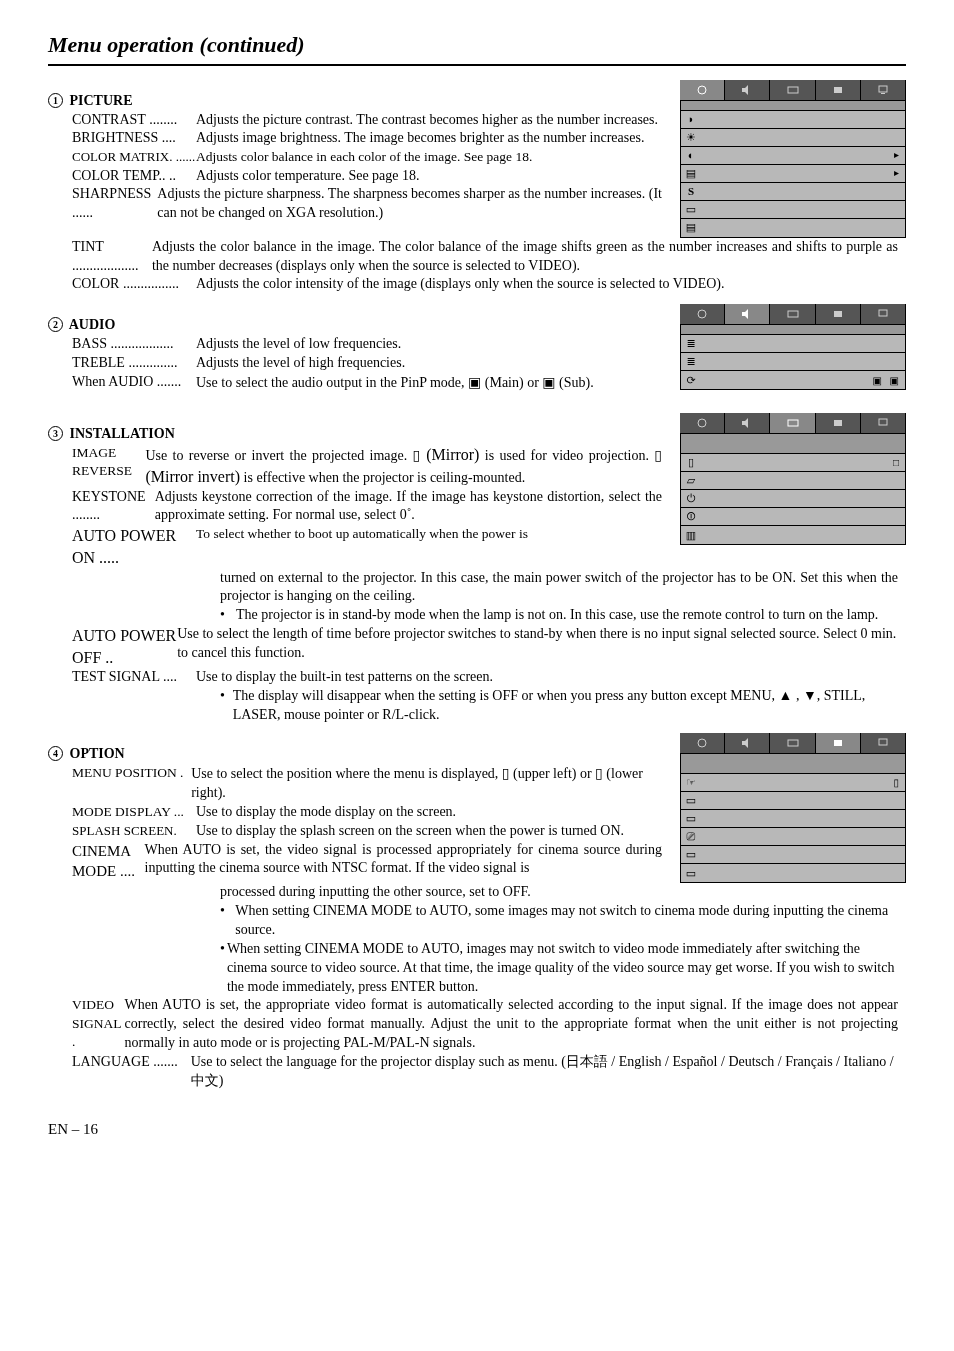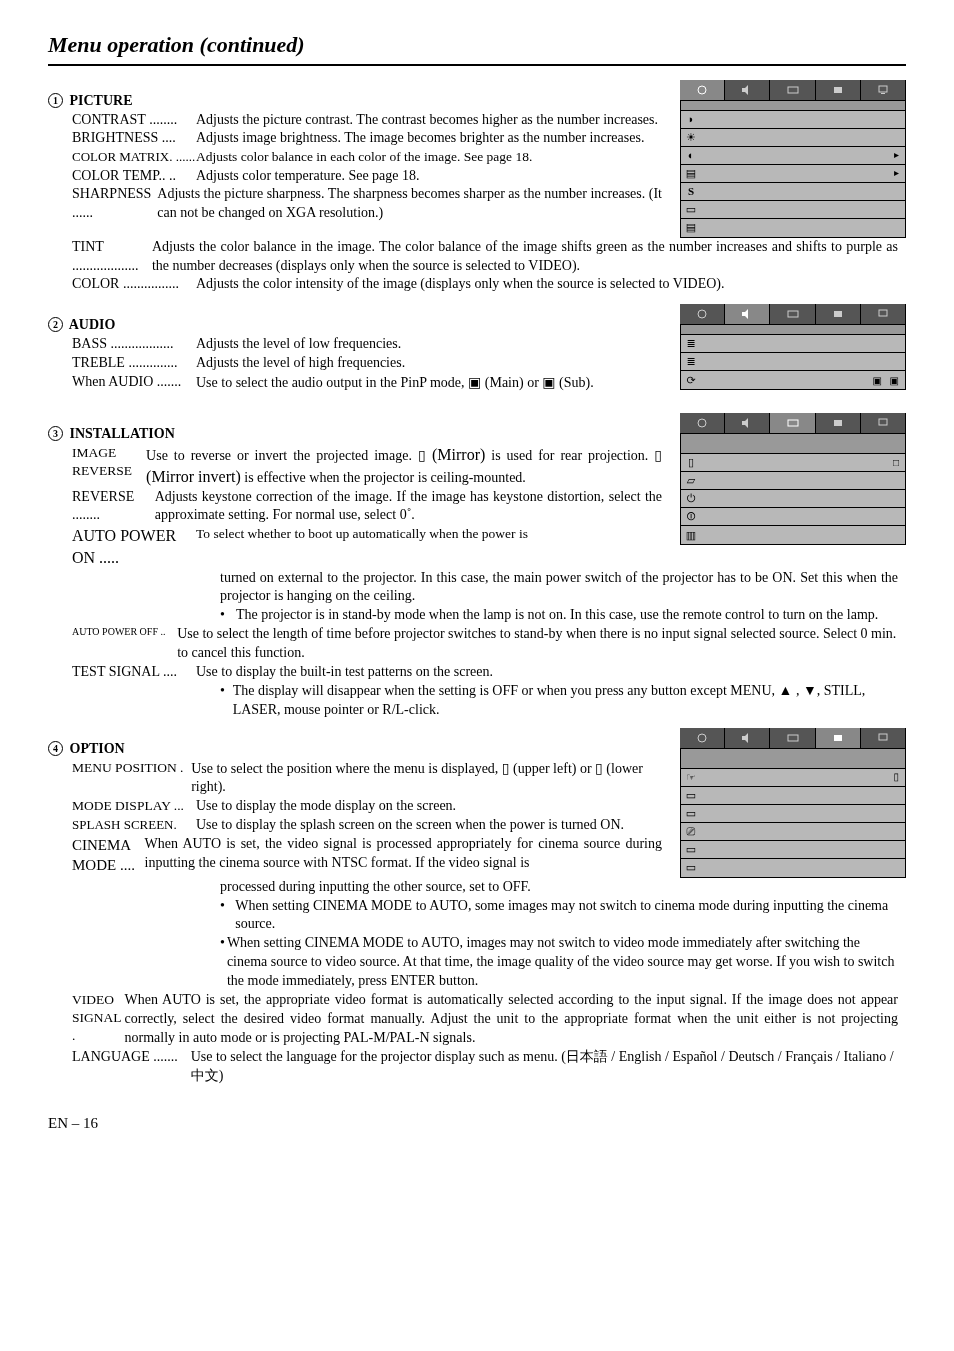--- a/index.html
+++ b/index.html
@@ -323,26 +323,26 @@
 <div class="two-col" style="margin-top:24px">
   <div class="left-block">
     <div class="section-header">
       <span class="circled">3</span>
       <span>INSTALLATION</span>
     </div>
     <div class="content-col">
       <div class="item-row">
         <span class="label-col" style="width:124px;font-size:13.5px">IMAGE REVERSE</span>
         <span style="text-align:justify">
-          <span>Use to reverse or invert the projected image.  </span><span class="sym">▯</span><span style="font-size:16px"> (Mirror)</span><span> is used for rear projection.  </span><span class="sym">▯</span><span style="font-size:16px"> (Mirror invert)</span><span> is effective when the projector is ceiling-mounted.</span>
-        </span>
-      </div>
-      <div class="item-row">
-        <span class="label-col" style="width:124px">
-          <span>REVERSE</span><span> ........</span>
+          <span>Use to reverse or invert the projected image.  </span><span class="sym">▯</span><span style="font-size:16px"> (Mirror)</span><span> is used for video projection.  </span><span class="sym">▯</span><span style="font-size:16px"> (Mirror invert)</span><span> is effective when the projector is ceiling-mounted.</span>
+        </span>
+      </div>
+      <div class="item-row">
+        <span class="label-col" style="width:124px">
+          <span>KEYSTONE</span><span> ........</span>
         </span>
         <span style="text-align:justify">Adjusts keystone correction of the image. If the image has keystone distortion, select the approximate setting. For normal use, select 0˚.</span>
       </div>
       <div class="item-row">
         <span class="label-col" style="width:124px;font-size:16px">
           <span>AUTO POWER ON</span><span> .....</span>
         </span>
         <span style="font-size:13.5px">To select whether to boot up automatically when the power is</span>
       </div>
     </div>
@@ -402,21 +402,21 @@
   </div>
 </div>
 
 <div class="content-col">
   <div class="indent-desc" style="text-align:justify;padding-left:148px">turned on external to the projector. In this case, the main power switch of the projector has to be ON.  Set this when the projector is hanging on the ceiling.</div>
   <div class="bullet-row" style="padding-left:148px">
     <span class="bullet-dot">•</span>
     <span>The projector is in stand-by mode when the lamp is not on. In this case, use the remote control to turn on the lamp.</span>
   </div>
   <div class="item-row">
-    <span class="label-col" style="width:124px;font-size:10px">
+    <span class="label-col" style="width:124px;font-size:16px">
       <span>AUTO POWER OFF</span><span> ..</span>
     </span>
     <span>Use to select the length of time before projector switches to stand-by when there is no input signal selected source. Select 0 min. to cancel this function.</span>
   </div>
   <div class="item-row">
     <span class="label-col" style="width:124px">
       <span>TEST SIGNAL</span><span> ....</span>
     </span>
     <span>Use to display the built-in test patterns on the screen.</span>
   </div>

